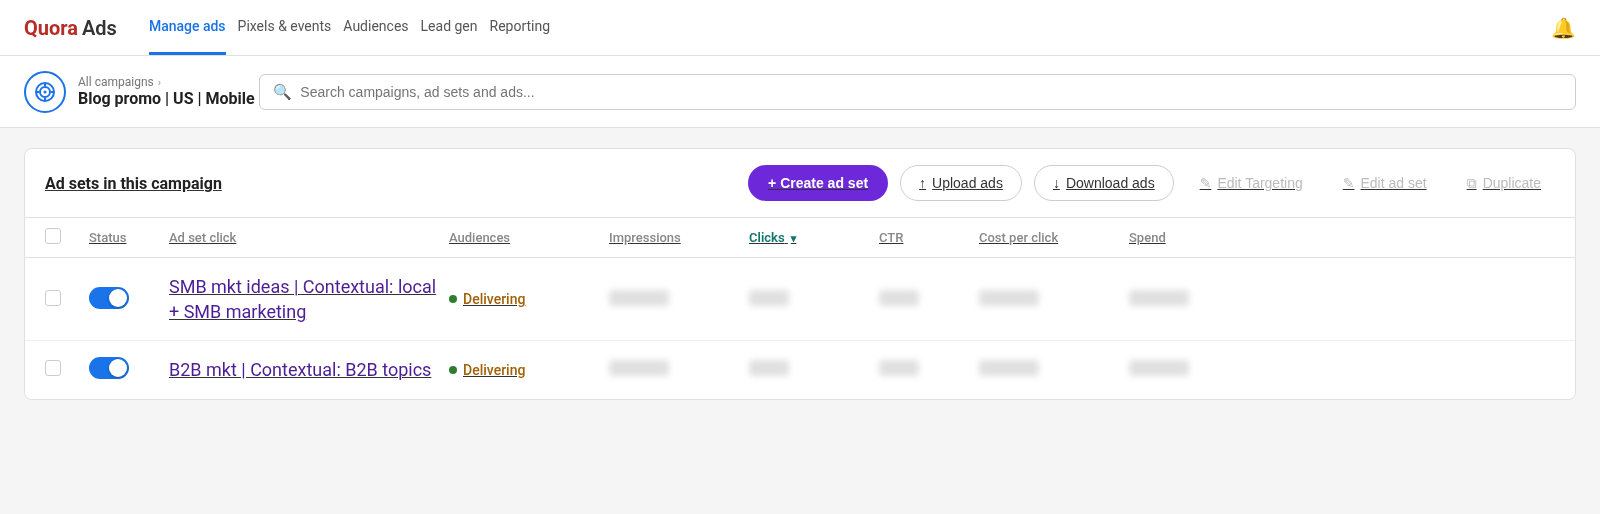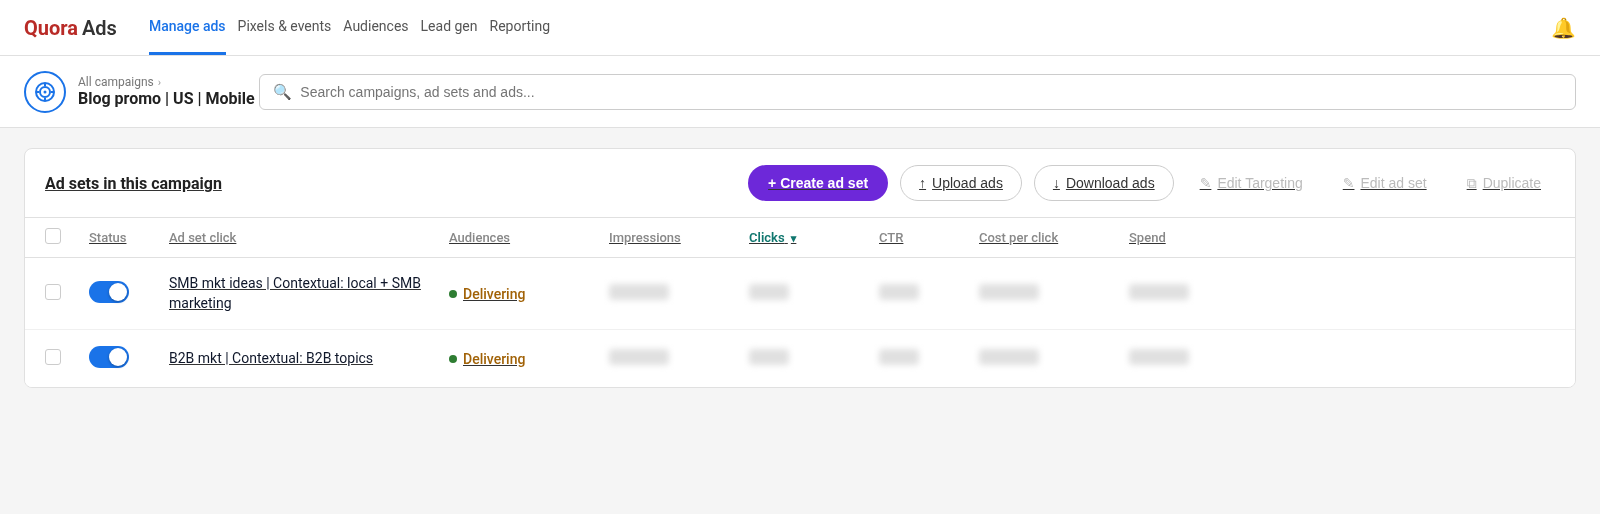--- a/index.html
+++ b/index.html
@@ -170,21 +170,21 @@
     .toggle::after {
       content: '';
       position: absolute;
       width: 18px; height: 18px;
       background: #fff;
       border-radius: 50%;
       top: 2px; right: 2px;
       box-shadow: 0 1px 3px rgba(0,0,0,0.3);
     }
 
-    .ad-name-link { color: #0f172a; font-size: 14px; cursor: pointer; text-decoration: none; line-height: 1.4; }
+    .ad-name-link { color: #4c1d95; font-size: 18px; cursor: pointer; text-decoration: none; line-height: 1.4; }
 
     .status-delivering {
       display: flex; align-items: center; gap: 6px;
       color: #a16207; font-weight: 500; font-size: 14px;
     }
     .status-dot { width: 8px; height: 8px; border-radius: 50%; background: #2e7d32; display: inline-block; }
 
     
     .blurred-data {
       display: inline-block;

